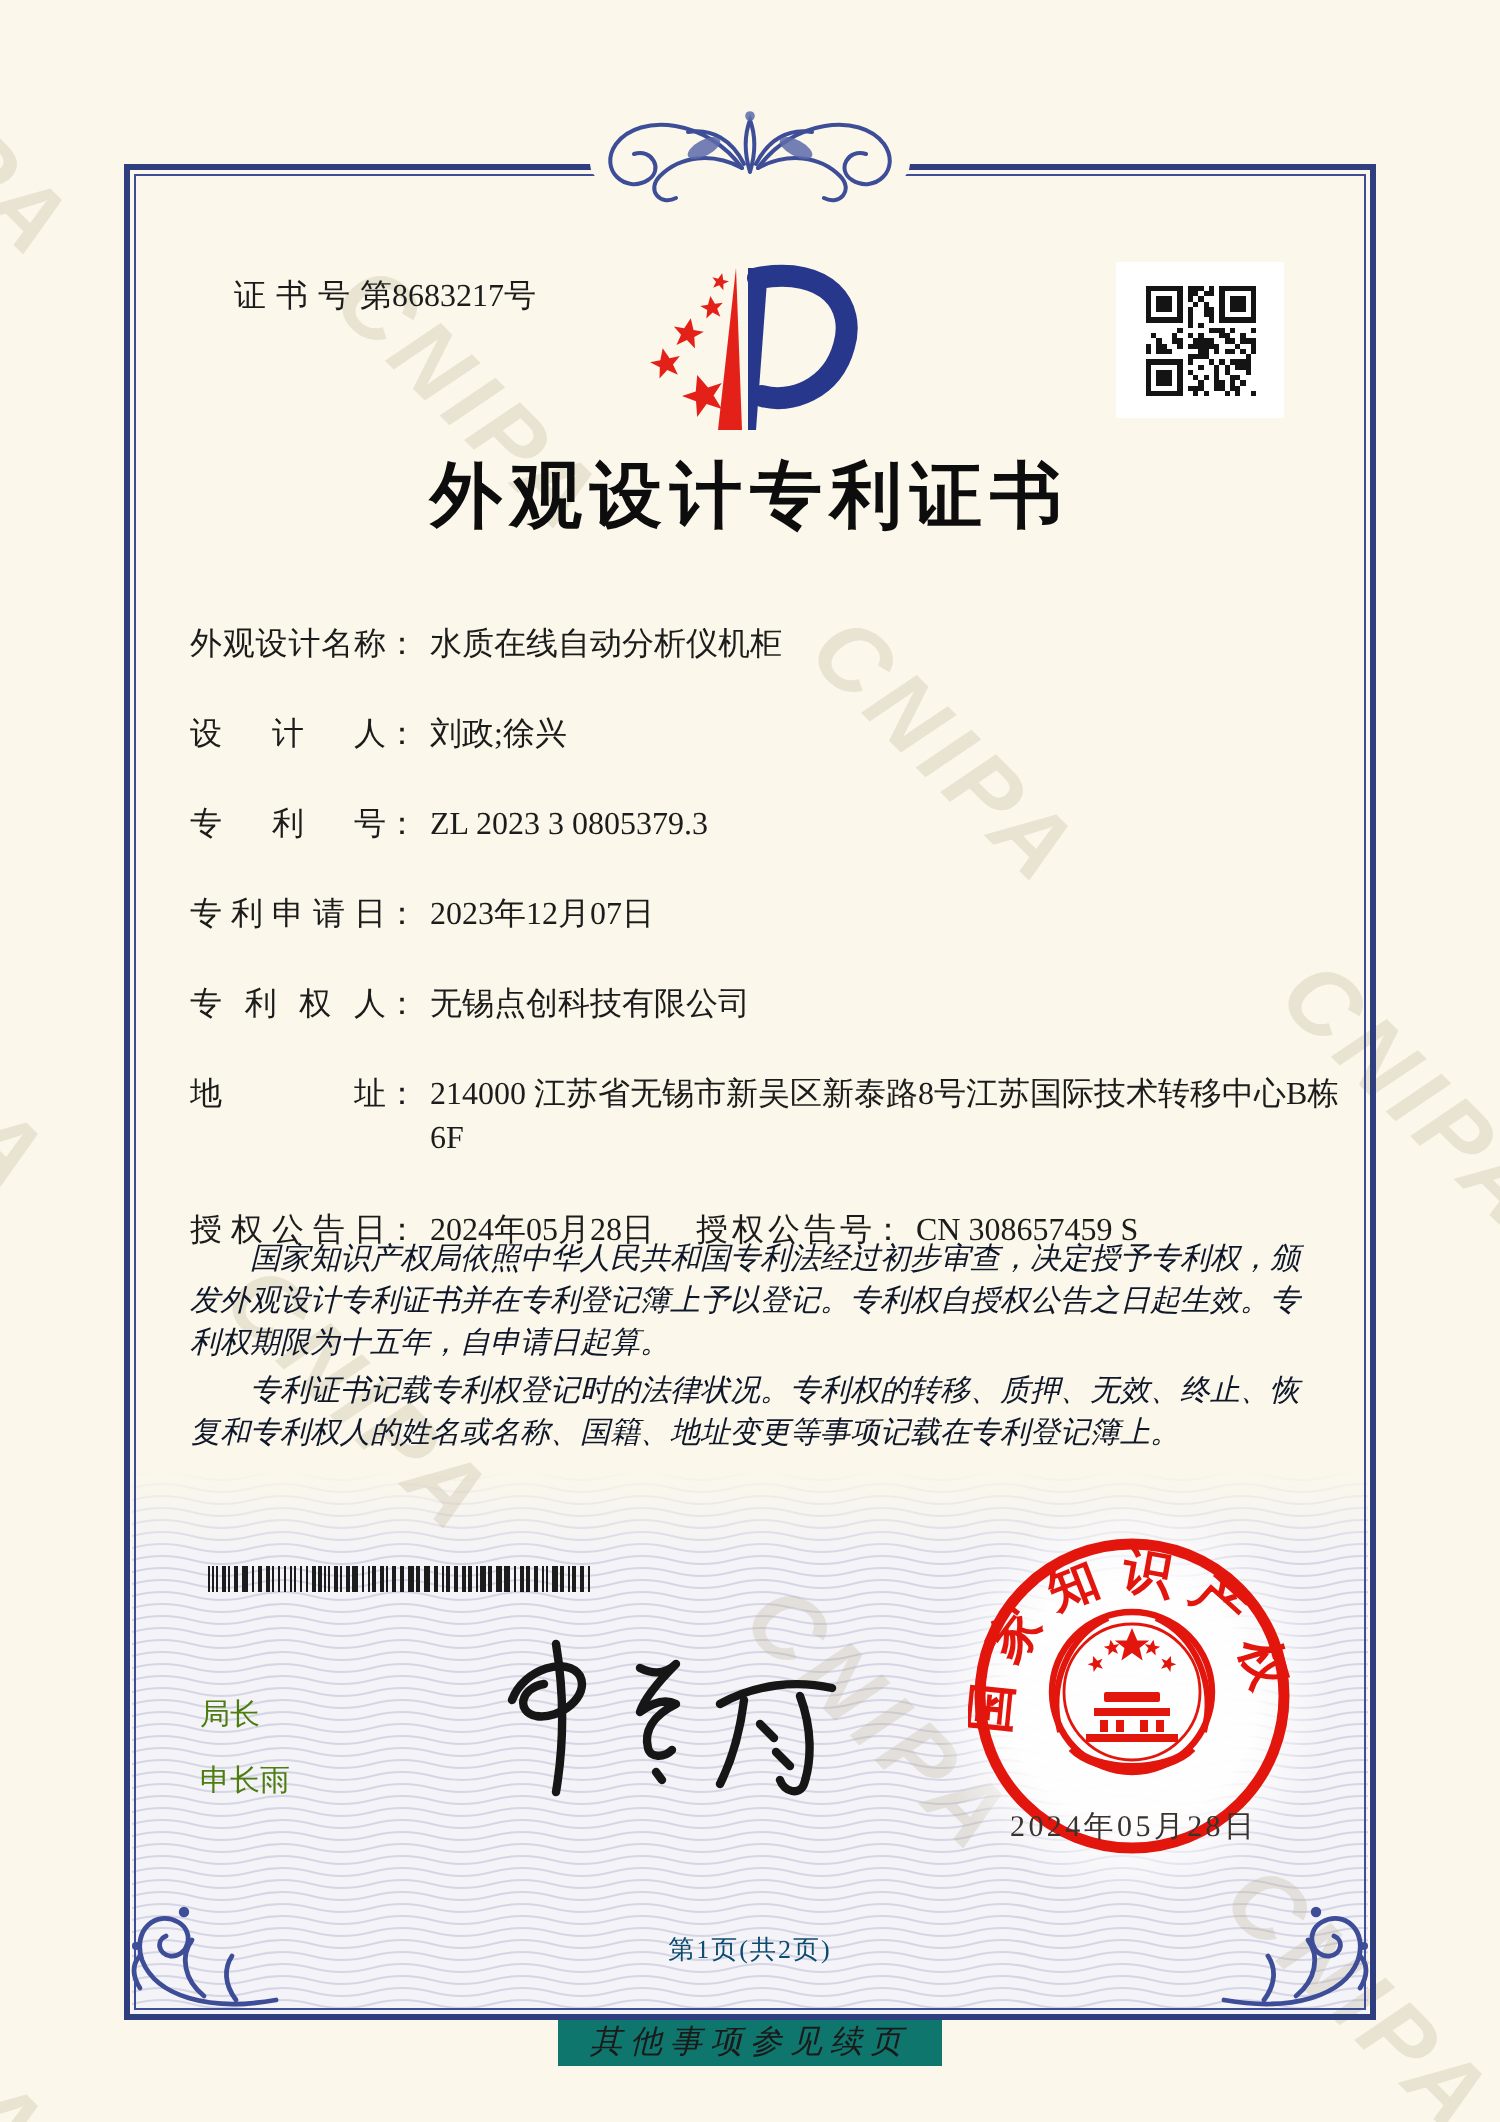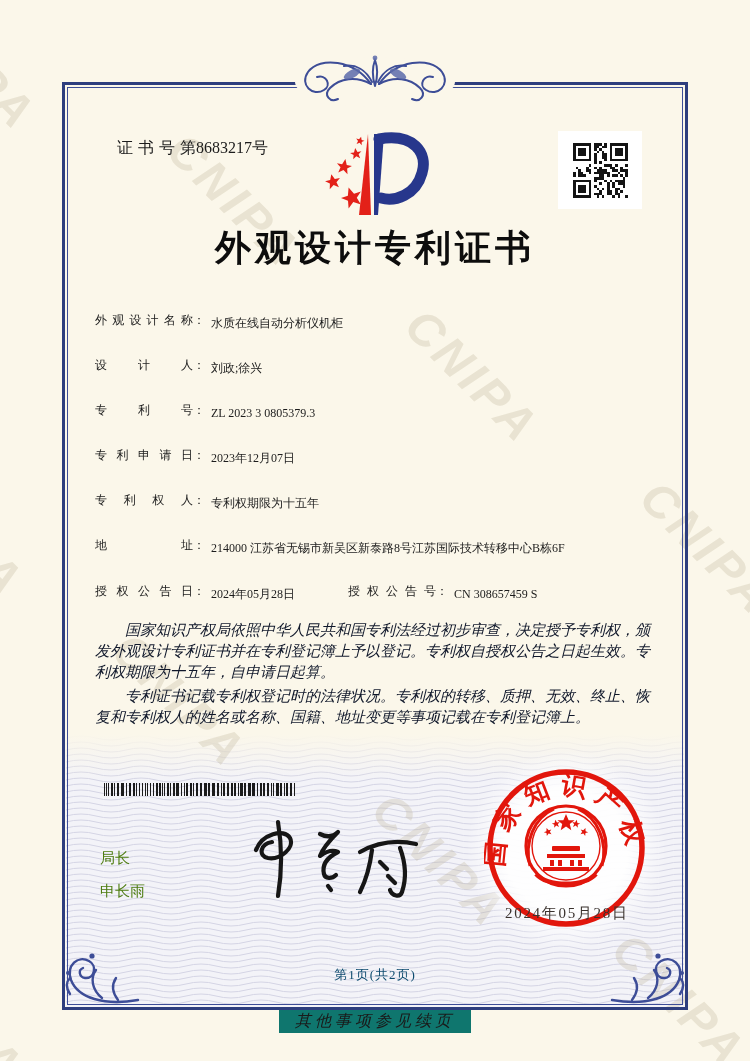--- a/index.html
+++ b/index.html
@@ -22,21 +22,21 @@
   .ornament{position:absolute;z-index:3;pointer-events:none;}
   
   .cert-no{position:absolute;left:97px;top:138px;font-size:16px;z-index:4;margin-left:20px;}
   .cert-no .pfx{letter-spacing:5px;}
   .logo{position:absolute;left:320px;top:131px;z-index:4;}
   .qrbox{position:absolute;left:558px;top:131px;width:84px;height:78px;background:#fff;z-index:4;
          display:flex;align-items:center;justify-content:center;}
   .title{position:absolute;left:0;right:0;top:224px;text-align:center;font-size:36px;
          font-weight:600;letter-spacing:4px;color:#0d0d0d;z-index:4;}
   
-  .fields{position:absolute;left:95px;top:312px;width:575px;font-size:12px;z-index:4;}
+  .fields{position:absolute;left:95px;top:312px;width:575px;font-size:16px;z-index:4;}
   .frow{margin-bottom:23px;display:flex;align-items:flex-start;position:relative;}
   .frow.addr{margin-bottom:24px;}
   .flabel{display:inline-block;width:98px;text-align:justify;text-align-last:justify;flex:none;}
   .fcolon{flex:none;margin-right:6px;}
   .fvalue{display:inline-block;max-width:462px;line-height:22px;}
   .gpair2{position:absolute;left:253px;top:0;display:flex;}
   .gpair2 .flabel{width:88px;}
   
   .paras{position:absolute;left:95px;top:620px;width:562px;z-index:4;}
   .kai{font-style:italic;}
@@ -343,21 +343,21 @@
         <span class="fvalue">ZL 2023 3 0805379.3</span>
     </div>
     <div class="frow">
       <span class="flabel">专利申请日</span>
         <span class="fcolon">：</span>
         <span class="fvalue">2023年12月07日</span>
     </div>
     <div class="frow">
       <span class="flabel">专利权人</span>
         <span class="fcolon">：</span>
-        <span class="fvalue">专利权期限为十五年</span>
+        <span class="fvalue">无锡点创科技有限公司</span>
     </div>
     <div class="frow addr">
       <span class="flabel">地址</span>
         <span class="fcolon">：</span>
         <span class="fvalue">214000 江苏省无锡市新吴区新泰路8号江苏国际技术转移中心B栋6F</span>
     </div>
     <div class="frow">
       <span class="flabel">授权公告日</span>
         <span class="fcolon">：</span>
         <span class="fvalue">2024年05月28日</span>

